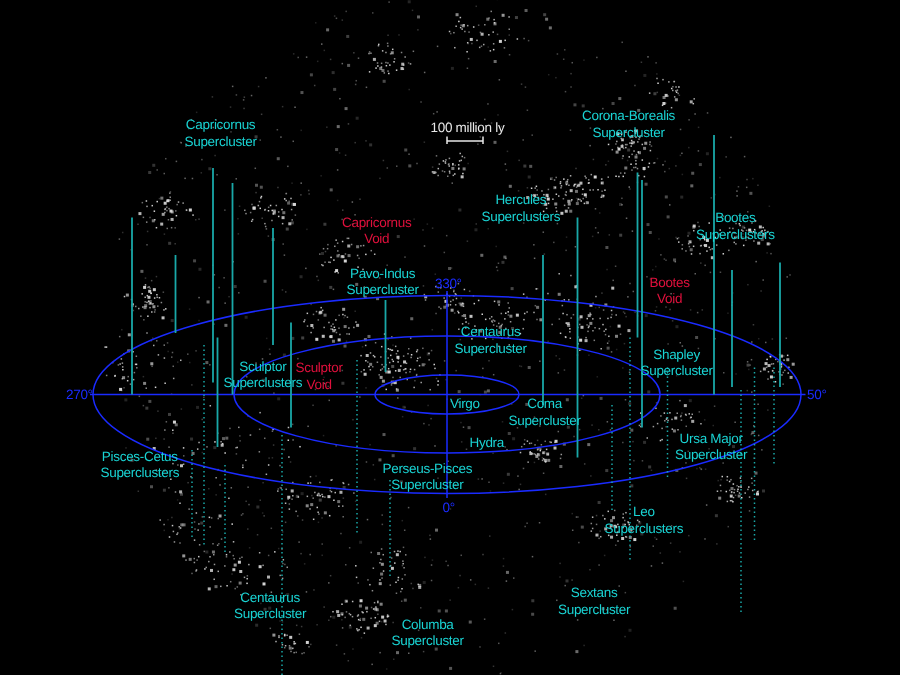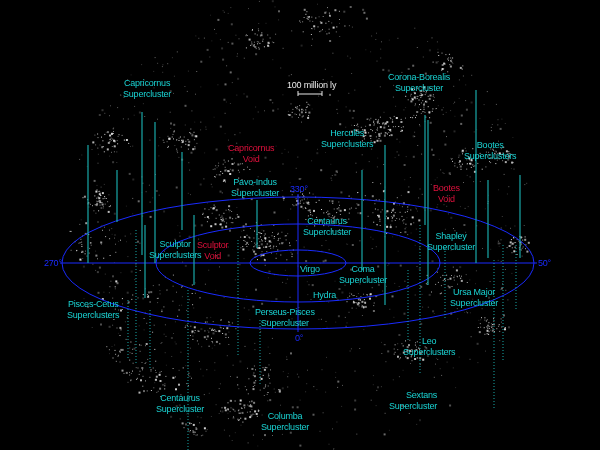--- a/index.html
+++ b/index.html
@@ -2620,21 +2620,21 @@
       <div>Superclusters</div>
   </div>
   <div class="lbl cyan" style="left:156px;top:393px;">
     <div>Centaurus</div>
       <div>Supercluster</div>
   </div>
   <div class="lbl cyan" style="left:261px;top:411px;">
     <div>Columba</div>
       <div>Supercluster</div>
   </div>
-  <div class="lbl cyan" style="left:389px;top:390px;text-align:right;">
+  <div class="lbl cyan" style="left:372px;top:390px;">
     <div>Sextans</div>
       <div>Supercluster</div>
   </div>
 
   <div class="lbl red" style="left:228px;top:143px;">
     <div>Capricornus</div>
       <div>Void</div>
   </div>
   <div class="lbl red" style="left:433px;top:183px;">
     <div>Bootes</div>

